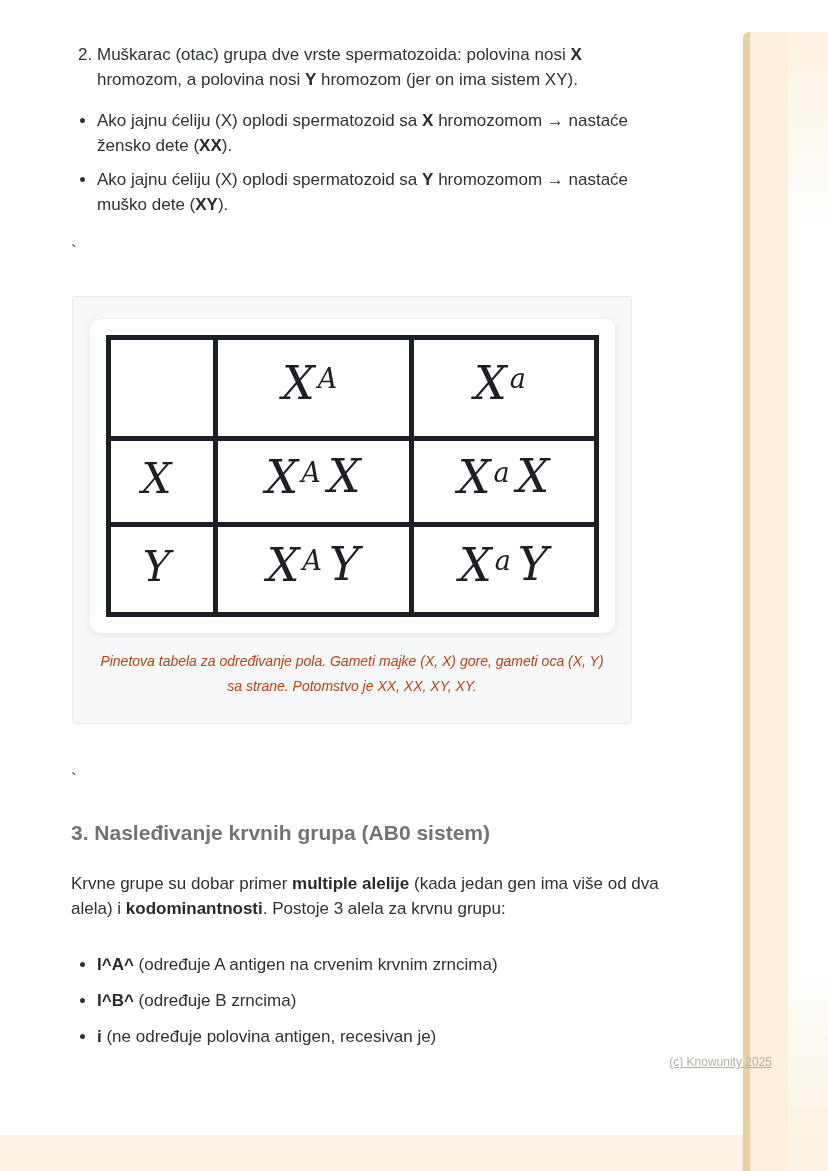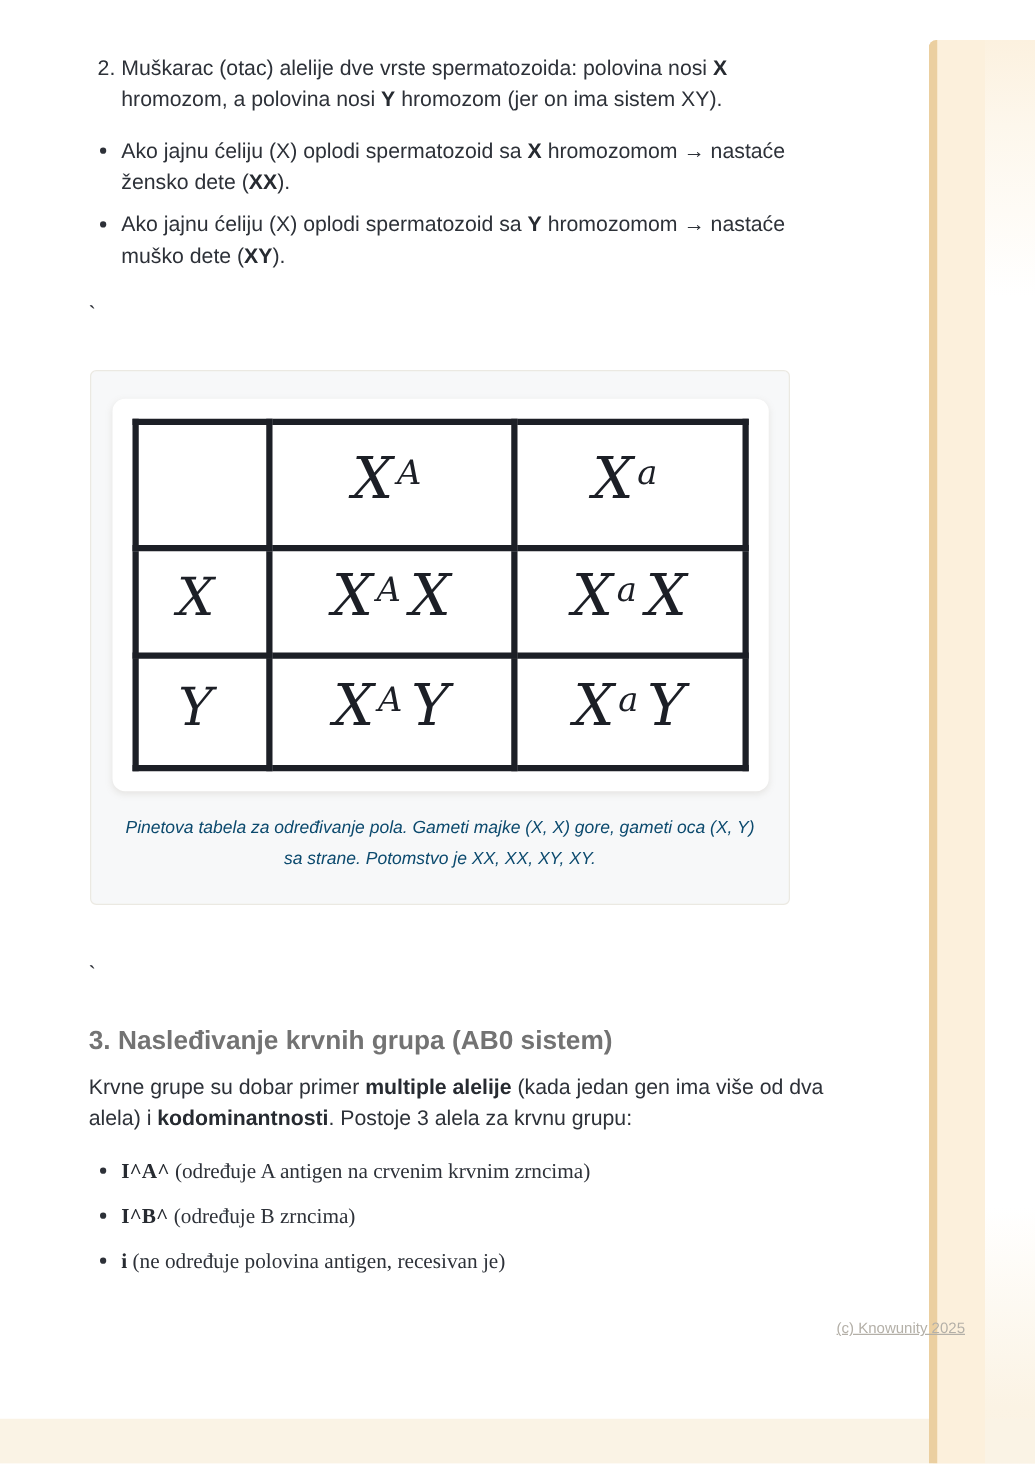--- a/index.html
+++ b/index.html
@@ -9,26 +9,26 @@
   .doc{position:absolute;left:0;top:0;width:746px;height:1135px;background:#fff;
        padding:42px 0 0 71px;box-sizing:border-box;z-index:1;}
   .doc, .doc p, .doc li{font-size:17px;line-height:25px;}
   p{margin:0;}
   b{font-weight:700;color:#272b31;}
   ol.num-list{margin:0;padding-left:26px;width:580px;box-sizing:border-box;}
   ol.num-list li{max-width:554px;}
   ul.blt-list{margin:16px 0 0;padding-left:26px;width:580px;box-sizing:border-box;list-style-type:disc;}
   ul.blt-list li{max-width:554px;}
   ul.blt-list li + li{margin-top:9px;}
-  ul.alleles{margin-top:17px;font-family:Liberation Serif, serif;}
+  ul.alleles{margin-top:31px;}
   ul.alleles li + li{margin-top:11px;}
   p.chance{margin-top:14px;max-width:610px;}
   p.tick{margin-top:22px;max-width:610px;}
   p.tick2{margin-top:43px;}
-  p.intro{margin-top:9px;max-width:612px;}
+  p.intro{margin-top:23px;max-width:612px;}
   p.outro{margin-top:14px;max-width:610px;}
   h3.sec-heading{margin:26px 0 0;font-size:21px;line-height:30px;font-weight:700;color:#737373;}
   
   figure.card{margin:32px 0 0 1px;width:560px;height:428px;box-sizing:border-box;
       background:#f7f8f9;border:1px solid #ebe9e2;border-radius:5px;overflow:hidden;}
   .fig-img{width:525px;height:314px;margin:22px auto 0;background:#fff;border-radius:10px;
       box-shadow:0 2px 6px rgba(150,140,120,.18);display:flex;align-items:center;justify-content:center;}
   table.punnett{border-collapse:collapse;table-layout:fixed;
       font-family:"DejaVu Serif",serif;font-style:italic;color:#1c1f26;}
   table.punnett td{border:5px solid #1c1f26;text-align:center;vertical-align:middle;padding:0;}
@@ -36,39 +36,39 @@
   .col-a{width:191px;}
   .col-b{width:180px;}
   tr.r1 td{height:96px;}
   tr.r2 td{height:81px;}
   tr.r3 td{height:85px;}
   td .m{font-size:46px;}
   td.lab .m{font-size:42px;}
   td sup{font-size:27px;position:relative;top:-4px;margin-left:3px;vertical-align:super;}
   td .tail{margin-left:7px;}
   figcaption{margin:16px auto 0;width:508px;text-align:center;font-style:italic;
-      font-size:14px;line-height:25px;color:#0c4a6e;}
+      font-size:14px;line-height:25px;color:#c2410c;}
   
   .gutter-bottom{position:absolute;left:0;right:0;top:1135px;bottom:0;background:#faf3e5;z-index:2;}
   .gutter-right{position:absolute;left:788px;right:0;top:32px;bottom:0;z-index:2;
       background:linear-gradient(180deg,#fcf1df 0%,#fdf7ec 6%,#ffffff 18%,#ffffff 82%,#fbf3e4 96%,#faf2e2 100%);}
   .scrollbar{position:absolute;left:743px;top:32px;width:45px;height:1139px;z-index:3;
       box-sizing:border-box;background:#fcf0dc;border-left:7px solid #ebcfa0;border-top-left-radius:6px;}
   .copyright{position:absolute;top:1056px;right:56px;z-index:4;
       font-size:12px;line-height:12px;color:#b4b0a8;text-decoration:underline;}
 </style>
 </head>
 <body>
 
 <div class="stage">
 
   <div class="doc">
 
     <ol class="num-list" start="2">
-      <li><span>Muškarac (otac) alelije dve vrste spermatozoida: polovina nosi </span><b>X</b><span> hromozom, a polovina nosi </span><b>Y</b><span> hromozom (jer on ima sistem XY).</span></li>
+      <li><span>Muškarac (otac) grupa dve vrste spermatozoida: polovina nosi </span><b>X</b><span> hromozom, a polovina nosi </span><b>Y</b><span> hromozom (jer on ima sistem XY).</span></li>
     </ol>
 
     <ul class="blt-list">
       <li><span>Ako jajnu ćeliju (X) oplodi spermatozoid sa </span><b>X</b><span> hromozomom → nastaće žensko dete (</span><b>XX</b><span>).</span></li>
       <li><span>Ako jajnu ćeliju (X) oplodi spermatozoid sa </span><b>Y</b><span> hromozomom → nastaće muško dete (</span><b>XY</b><span>).</span></li>
     </ul>
 
 
     <p class="tick">`</p>
 

